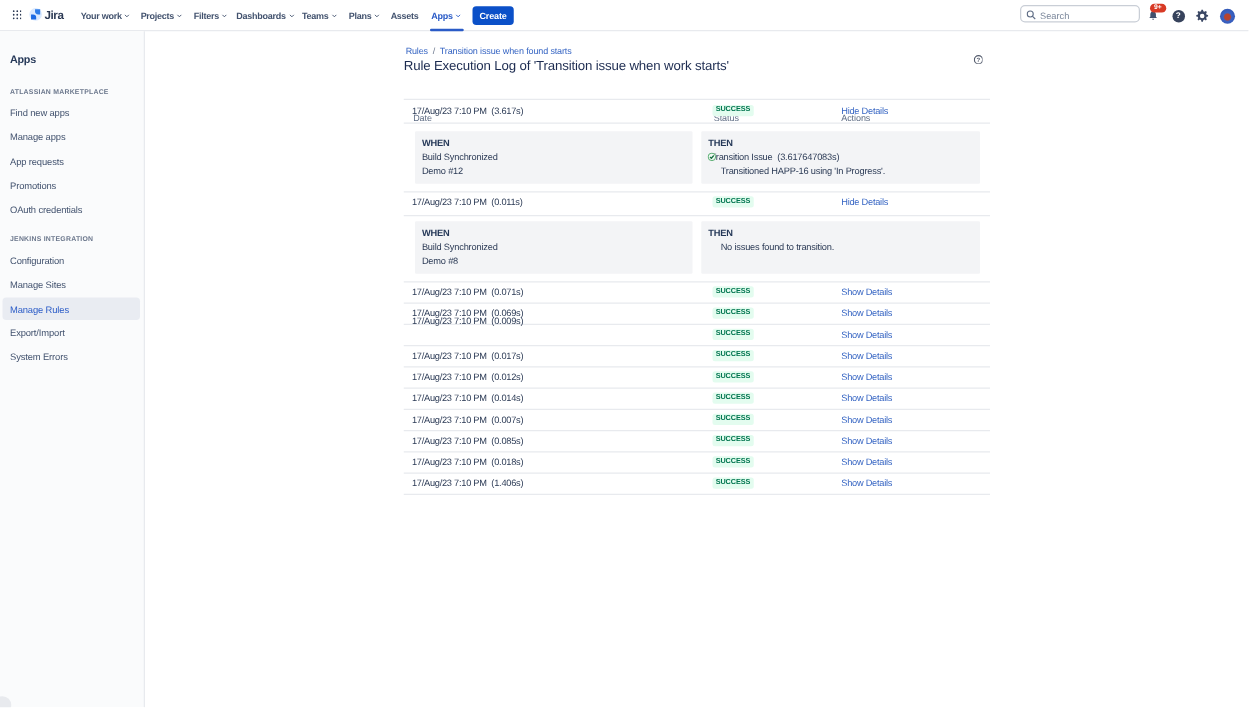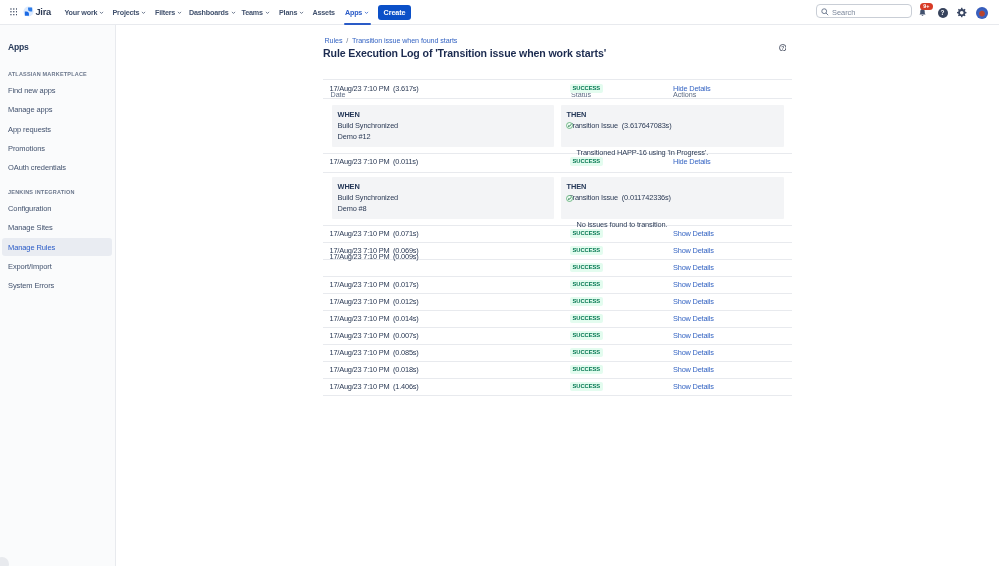--- a/index.html
+++ b/index.html
@@ -21,36 +21,36 @@
 #side { position:absolute; left:0; top:25px; width:116px; height:541px; background:#FAFBFC; border-right:1px solid #E8EAEE; }
 #side .hd { position:absolute; left:8px; font-size:8.6px; font-weight:700; letter-spacing:-0.2px; color:#253858; }
 #side .sec { position:absolute; left:8px; font-size:5.5px; font-weight:700; color:#6B778C; letter-spacing:0.2px; }
 #side .it { position:absolute; left:8px; font-size:7.5px; letter-spacing:-0.1px; color:#42526E; white-space:nowrap; }
 #selbox { position:absolute; left:2px; top:212.5px; width:110px; height:18.5px; background:#E9ECF2; border-radius:3px; }
 #side .sel { color:#2A5BC7; }
 
 
 .crumb { position:absolute; top:36px; font-size:7.2px; letter-spacing:-0.1px; color:#3665C3; }
 .crumbsep { color:#6B778C; }
-#h1 { position:absolute; left:323px; top:47px; font-size:10.6px; font-weight:700; letter-spacing:-0.12px; color:#1C2B50; white-space:nowrap; }
+#h1 { position:absolute; left:323px; top:47px; font-size:10.6px; font-weight:400; letter-spacing:-0.12px; color:#1C2B50; white-space:nowrap; }
 #helpq { position:absolute; left:778.5px; top:43.5px; width:7.6px; height:7.6px; }
 
 
 .bline { position:absolute; left:323px; width:469px; height:1px; background:#E8EAEE; }
 .hcell { position:absolute; font-size:7.2px; color:#5E6C84; letter-spacing:-0.05px;margin-top:24px; }
 .date { position:absolute; left:329.5px; font-size:7.4px; letter-spacing:-0.2px; color:#2B3A55; white-space:nowrap; }
 .badge { position:absolute; left:570px; height:9px; line-height:9.5px; background:#E3FCEF; color:#00754F; font-size:5.8px; font-weight:700; letter-spacing:-0.05px; padding:0 2.5px; border-radius:2px; }
 .lnk { position:absolute; left:673px; font-size:7.4px; letter-spacing:-0.2px; color:#3665C3; white-space:nowrap; }
 .panel { position:absolute; background:#F3F4F6; border-radius:1px; padding:4px 6px 0; font-size:7.4px; letter-spacing:-0.15px; color:#2B3A55; line-height:11px; }
 .panel b { color:#253858; letter-spacing:-0.1px; }
 .pl { left:331.5px; width:222px; }
 .pr { left:560.5px; width:223px; }
 .tline { position:relative; padding-left:2px; }
 .ck { position:absolute; left:-1px; top:2.6px; width:7px; height:7px; }
-.ind { padding-left:10px;margin-top:16px; }
+.ind { padding-left:10px; }
 </style>
 </head>
 <body>
 <div id="page">
 
   <div id="nav">
     <svg style="position:absolute;left:9.6px;top:8px" width="7.6" height="7.6" viewBox="0 0 8 8">
         <g fill="#2C3A54">
           <circle cx="1" cy="1" r="0.75"></circle>
           <circle cx="4" cy="1" r="0.75"></circle>
@@ -171,24 +171,20 @@
         </svg>Transition Issue&nbsp; (3.617647083s)</div>
     <div class="ind">Transitioned HAPP-16 using 'In Progress'.</div>
   </div>
 
   <div class="date" style="top:157px;">17/Aug/23 7:10 PM&nbsp; (0.011s)</div>
   <div class="badge" style="top:157px;">SUCCESS</div>
   <div class="lnk" style="top:157px;">Hide Details</div>
 
   <div class="panel pl" style="top:177px;height:41.5px;"><b>WHEN</b><br>Build Synchronized<br>Demo #8</div>
   <div class="panel pr" style="top:177px;height:41.5px;"><b>THEN</b>
-    <div class="tline"><svg class="ck" viewBox="0 0 14 14">
-          <circle cx="7" cy="7" r="6" stroke="#4FA868" stroke-width="1.5" fill="#F0FBF4"></circle>
-          <path d="M4 7.2 L6.2 9.2 L10 4.8" stroke="#166B40" stroke-width="2" fill="none"></path>
-        </svg>Transition Issue&nbsp; (0.011742336s)</div>
     <div class="ind">No issues found to transition.</div>
   </div>
 
   <div class="date" style="top:228.5px;">17/Aug/23 7:10 PM&nbsp; (0.071s)</div>
   <div class="badge" style="top:228.5px;">SUCCESS</div>
   <div class="lnk" style="top:228.5px;">Show Details</div>
 
   <div class="date" style="top:245.5px;">17/Aug/23 7:10 PM&nbsp; (0.069s)</div>
   <div class="badge" style="top:245.5px;">SUCCESS</div>
   <div class="lnk" style="top:245.5px;">Show Details</div>

